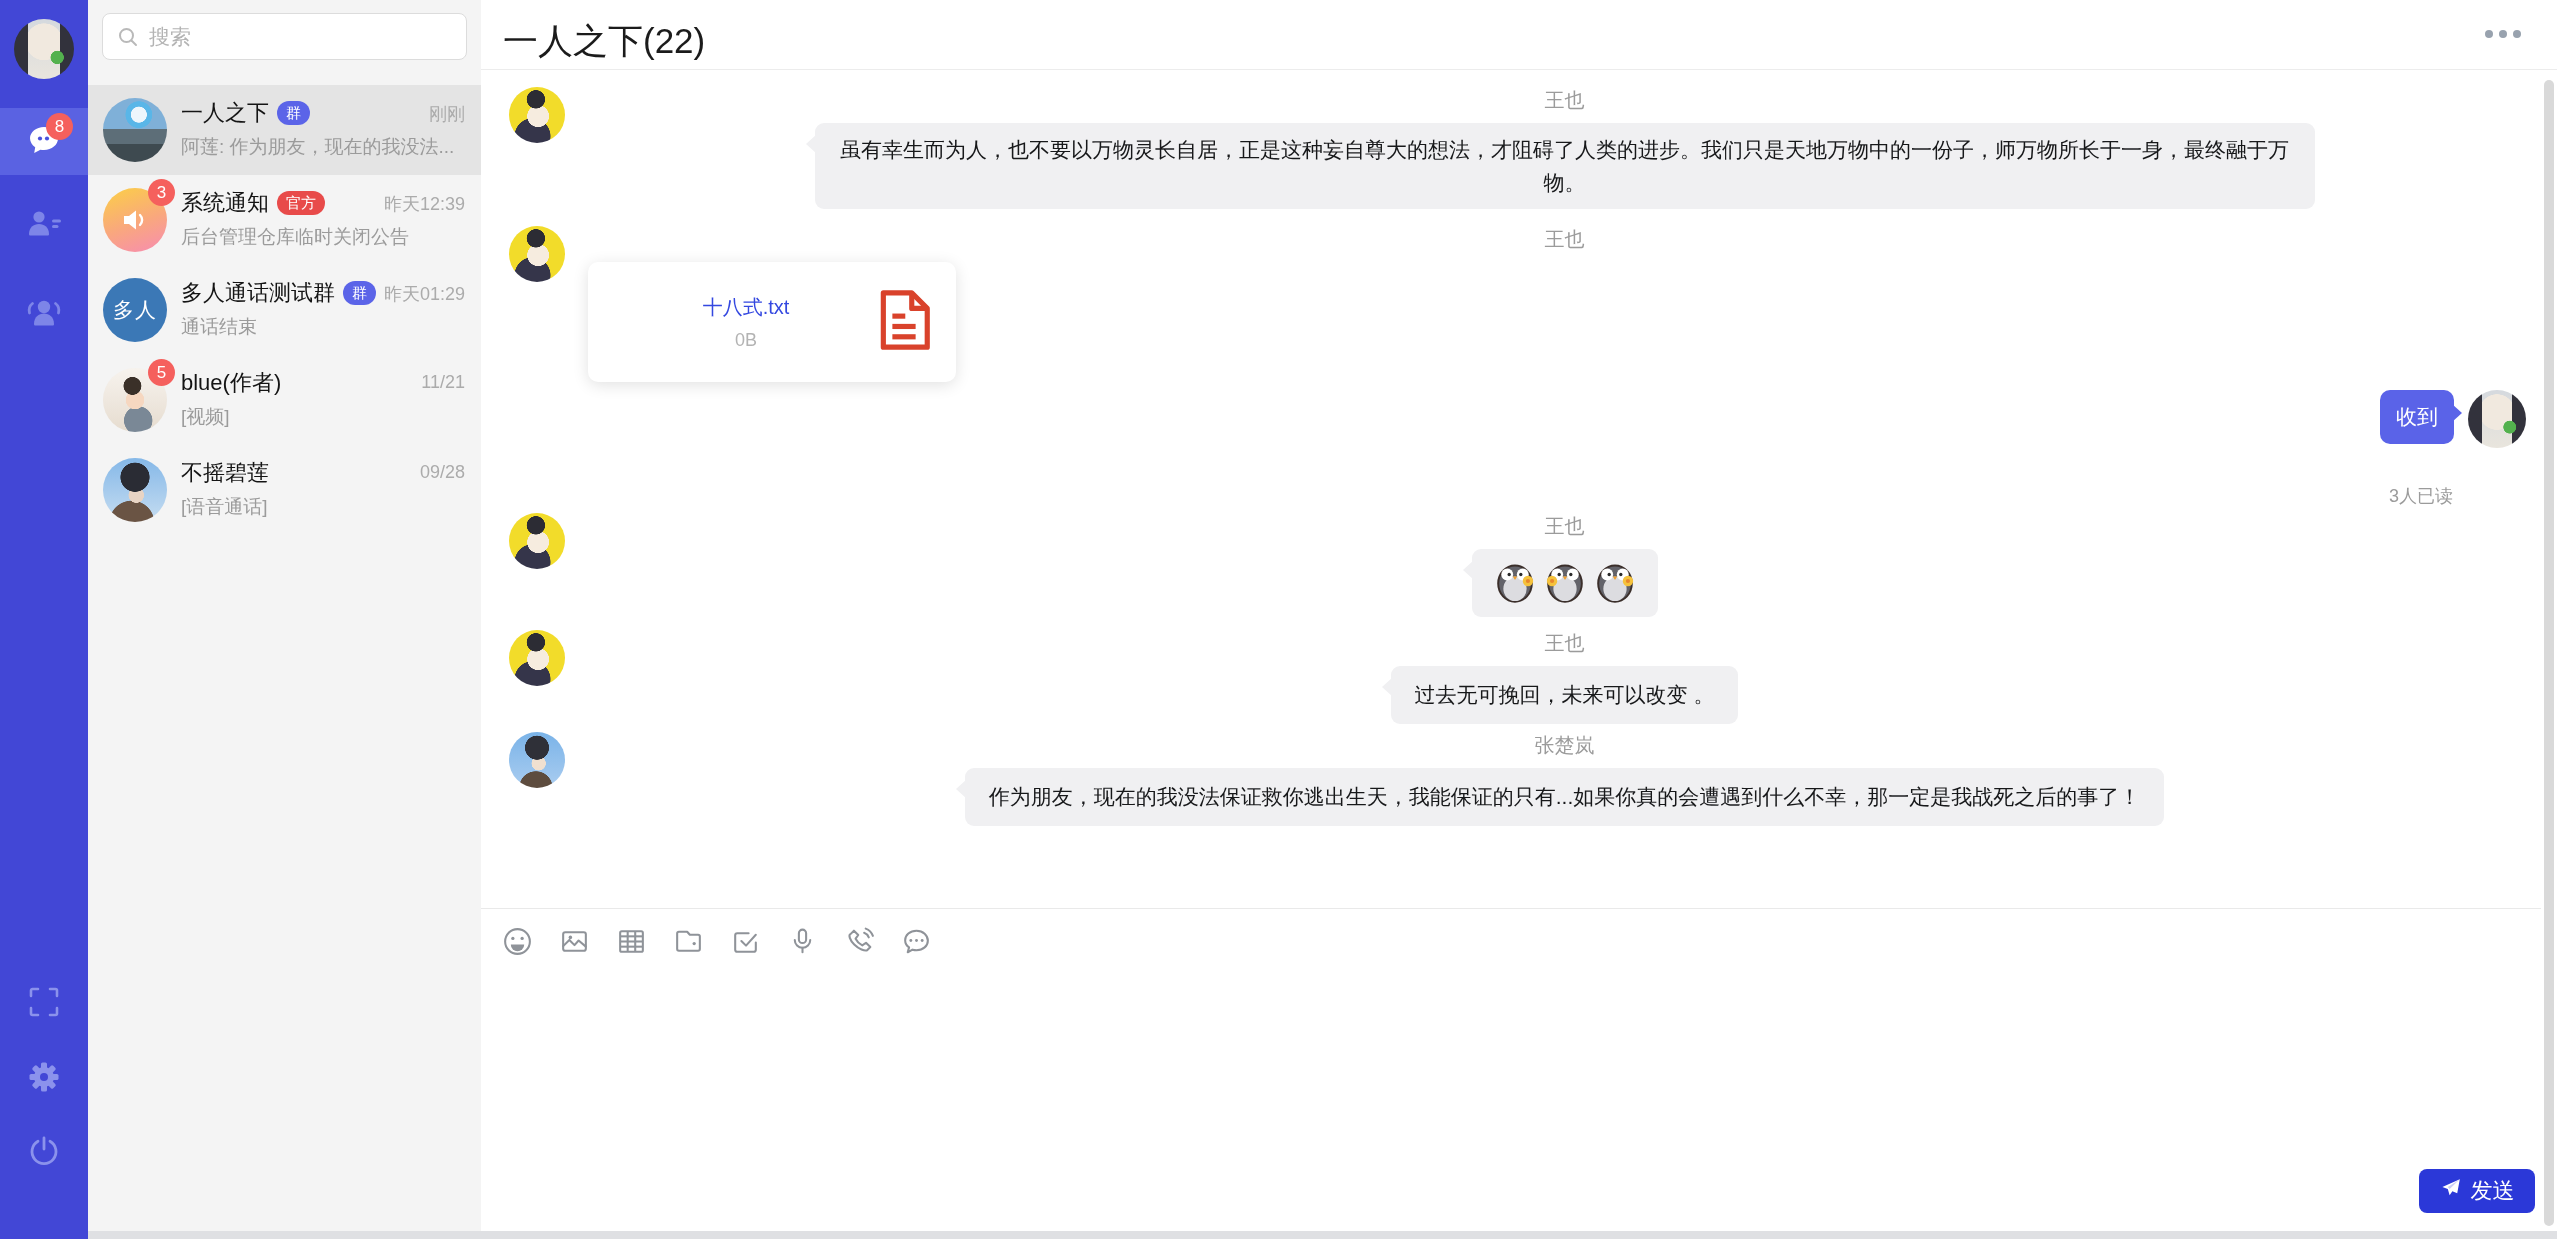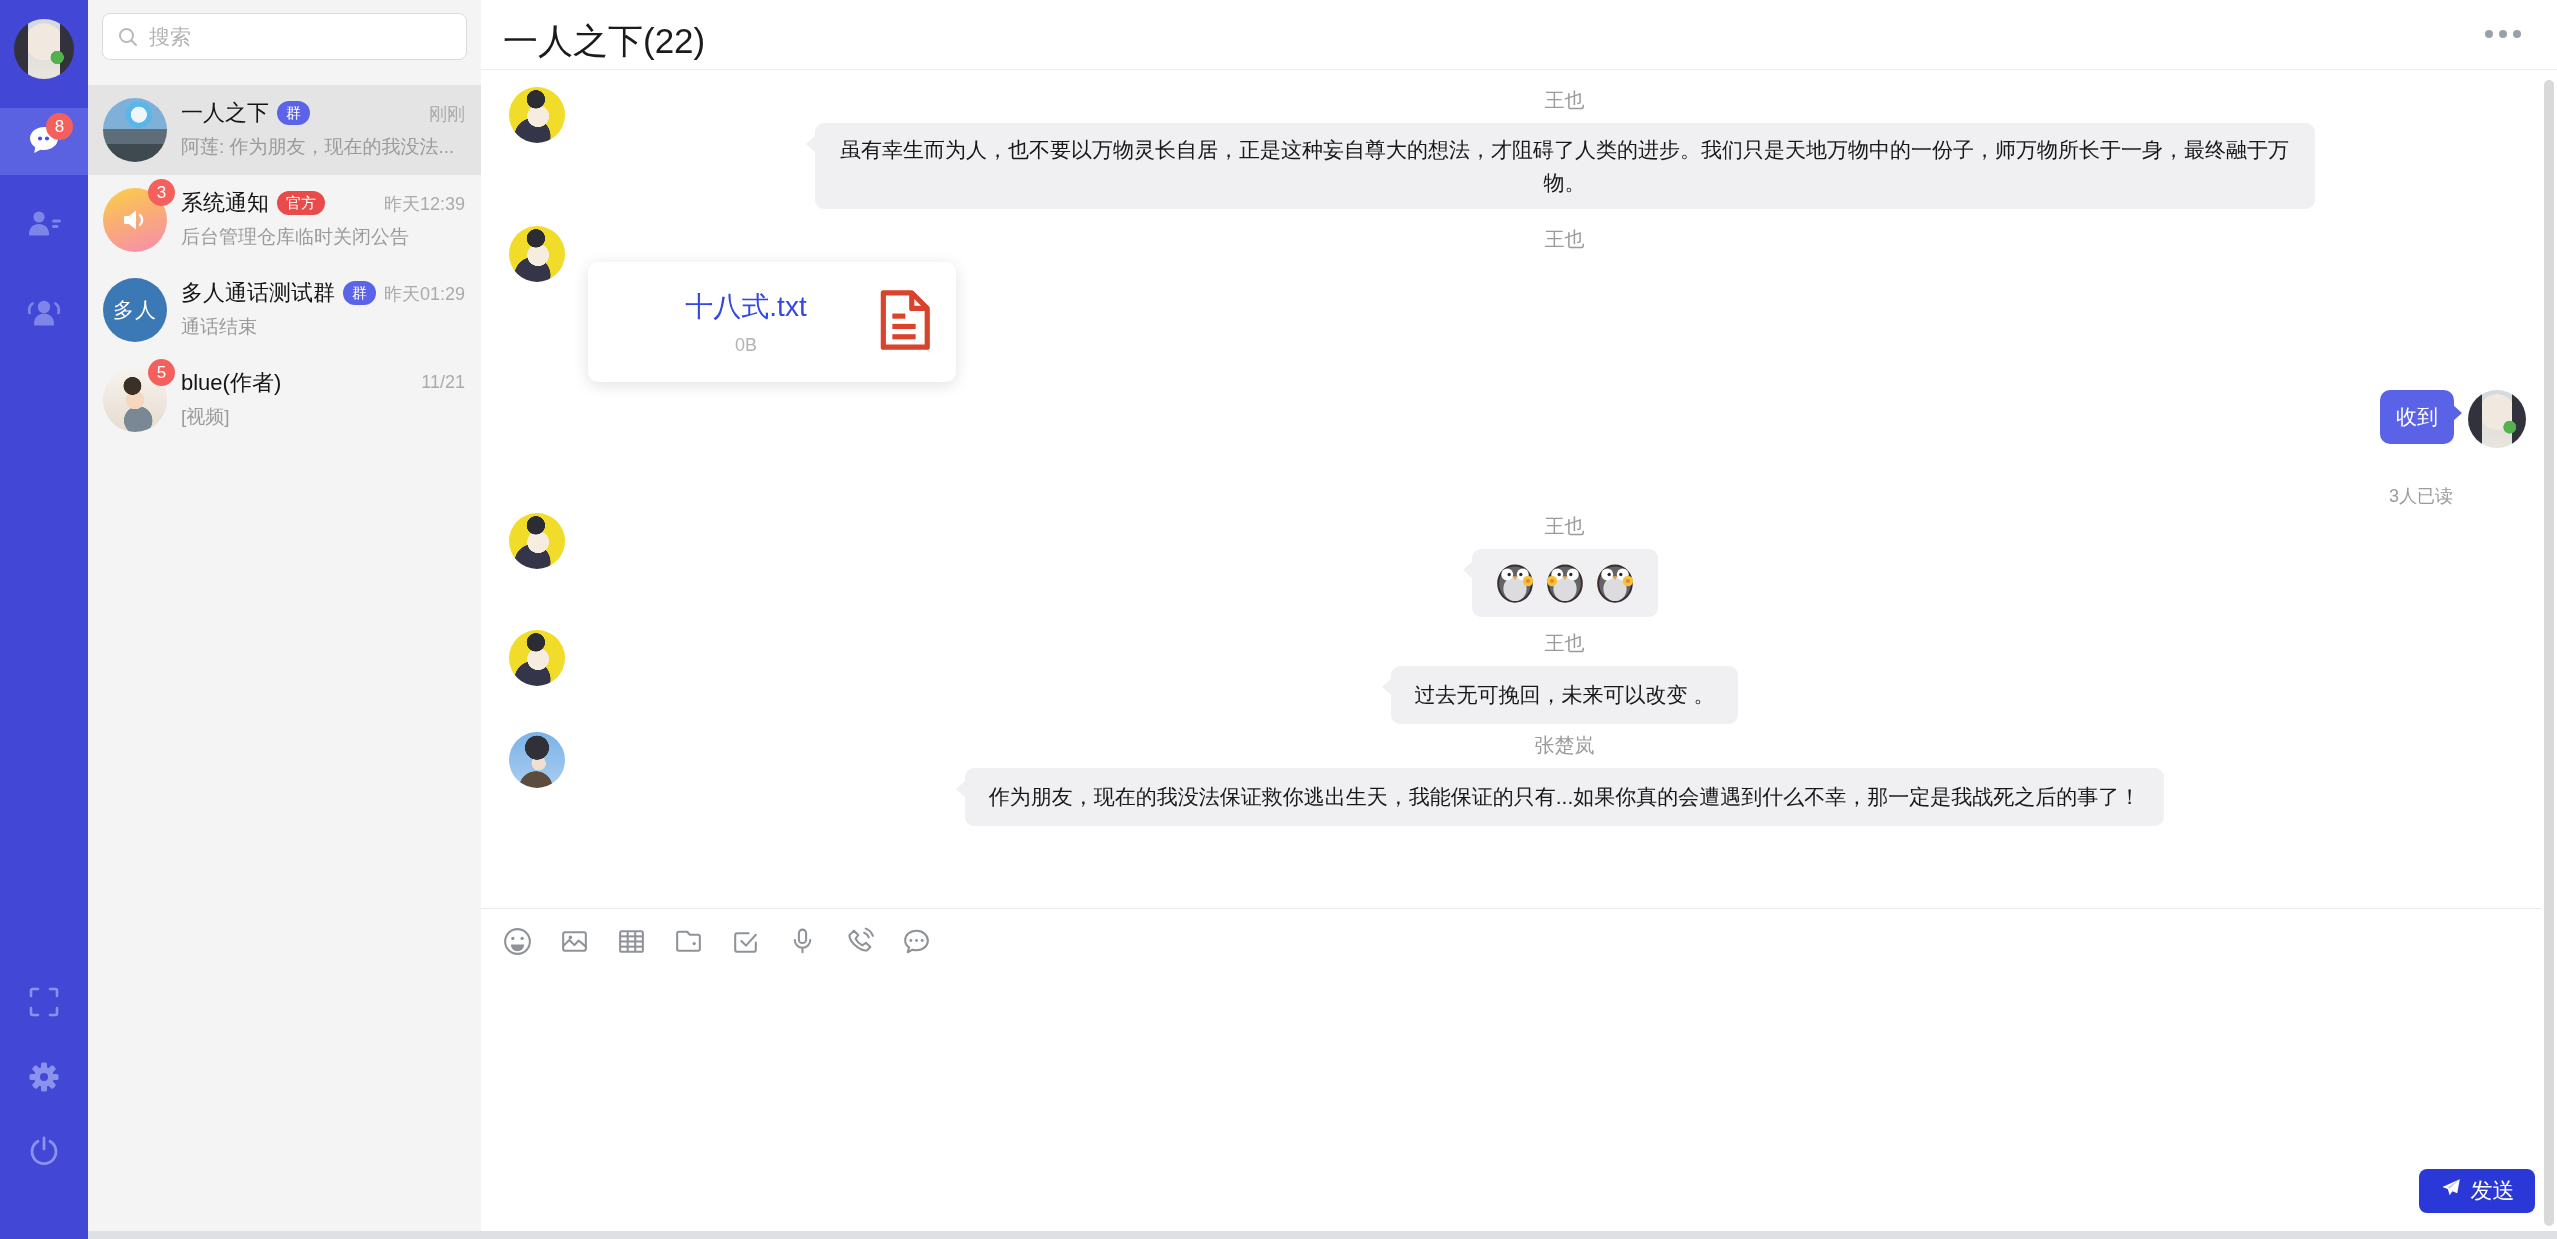--- a/index.html
+++ b/index.html
@@ -108,21 +108,21 @@
   .bubble.blue::after { content:""; position:absolute; right:-8px; top:14px; border:9px solid transparent;
     border-left:10px solid #5a63e8; border-right:0; }
   .receipt { text-align:right; padding-right:88px; margin-top:6px; height:26px; font-size:18px; color:#9b9b9b; }
   .sticker-bubble { display:inline-flex; gap:8px; align-items:center; position:relative;
     background:#f0f0f2; border-radius:9px; padding:10px 22px; }
   .sticker-bubble::before { content:""; position:absolute; left:-9px; top:11px; border:10px solid transparent;
     border-right:11px solid #f0f0f2; border-left:0; }
   .file-card { width:368px; height:120px; background:#fff; border-radius:10px;
     box-shadow:0 3px 16px rgba(0,0,0,.12); display:flex; align-items:center; padding:0 26px; cursor:pointer; }
   .file-info { flex:1; }
-  .file-name { font-size:28px; color:#3448e0; }
+  .file-name { font-size:20px; color:#3448e0; }
   .file-size { margin-top:9px; font-size:18px; color:#b3b3b3; }
 
   
   .g1 { margin-bottom:17px; } .g2 { margin-bottom:8px; } .g3 { margin-bottom:36px; }
   .g4 { margin-bottom:3px; }  .g5 { margin-bottom:13px; } .g6 { margin-bottom:8px; }
 
   
   .composer { position:absolute; left:0; right:16px; top:908px; bottom:0; border-top:1px solid #e9e9e9; }
   .toolbar { display:flex; align-items:center; gap:23px; padding:15px 0 0 19px; }
   .tool { width:34px; height:34px; color:#8f9399; cursor:pointer; display:flex; align-items:center; justify-content:center; }
@@ -284,20 +284,30 @@
         <span class="conv-unread">5</span>
         <div class="conv-main">
           <div class="conv-line1">
             <span class="conv-name">blue(作者)</span>
           </div>
           <div class="conv-preview">[视频]</div>
         </div>
         <span class="conv-time">11/21</span>
       </div>
 
+      <div class="conv">
+        <div class="conv-av av-bulian"></div>
+        <div class="conv-main">
+          <div class="conv-line1">
+            <span class="conv-name">不摇碧莲</span>
+          </div>
+          <div class="conv-preview">[语音通话]</div>
+        </div>
+        <span class="conv-time">09/28</span>
+      </div>
 
     </div>
   </div>
 
   <div class="main">
     <div class="chat-header">
       <div class="chat-title">一人之下(22)</div>
       <div class="more-menu">
         <span class="dot"></span>
         <span class="dot"></span>

